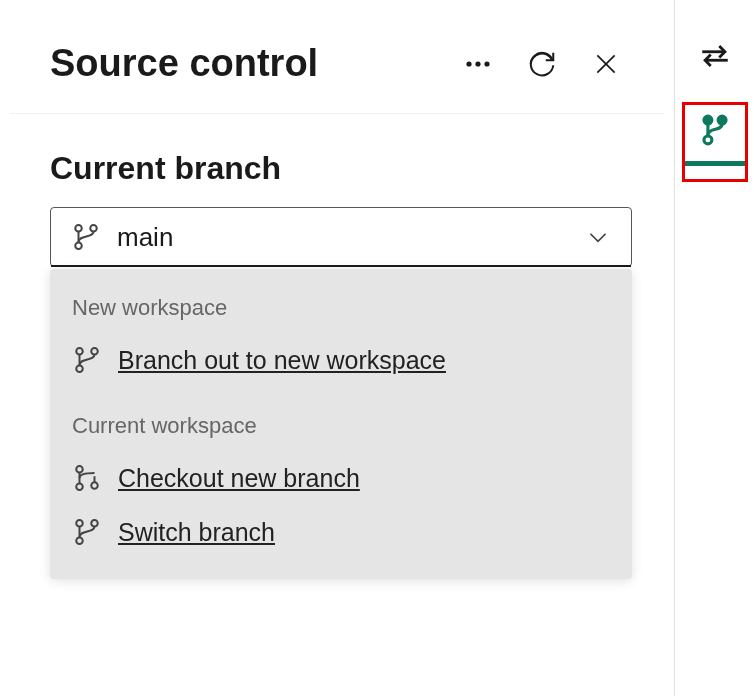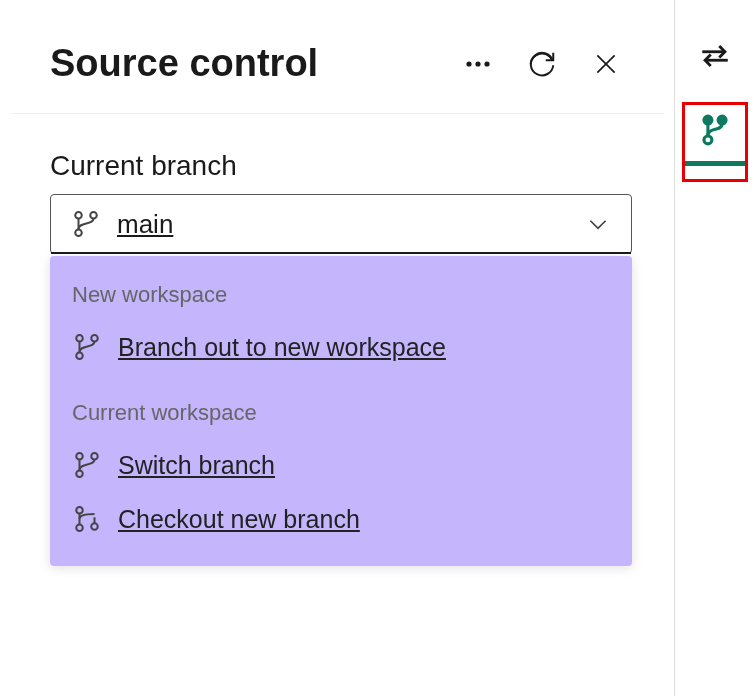--- a/index.html
+++ b/index.html
@@ -44,24 +44,24 @@
       display: flex;
       align-items: center;
       justify-content: center;
       cursor: pointer;
       color: #1a1a1a;
     }
     .content {
       padding: 36px 40px;
     }
     .section-label {
-      font-size: 28px;
-      font-weight: 400;
-      color: #1a1a1a;
-      margin-bottom: 12px;
+      font-size: 32px;
+      font-weight: 700;
+      color: #1a1a1a;
+      margin-bottom: 20px;
     }
     .dropdown {
       width: 582px;
       height: 60px;
       border: 1px solid #555;
       border-radius: 4px;
       display: flex;
       align-items: center;
       padding: 0 20px;
       gap: 16px;
@@ -74,28 +74,27 @@
       bottom: -1px;
       left: 0;
       right: 0;
       height: 2px;
       background: #1a1a1a;
     }
     .dropdown-value {
       font-size: 26px;
       color: #1a1a1a;
       flex: 1;
-      text-decoration: underline;
     }
     .dropdown-chevron {
       color: #444;
     }
     .dropdown-menu {
       width: 582px;
-      background: #c4b5fd;
+      background: #e5e5e5;
       border-radius: 4px;
       box-shadow: 0 2px 12px rgba(0,0,0,0.12);
       margin-top: 2px;
       padding: 18px 0 20px 0;
     }
     .dropdown-group-label {
       font-size: 22px;
       color: #666;
       padding: 8px 22px 12px 22px;
     }
@@ -220,37 +219,37 @@
       </div>
 
       <div class="dropdown-separator"></div>
 
       <div class="dropdown-group-label">Current workspace</div>
 
       <div class="dropdown-item">
         <svg width="30" height="30" viewBox="0 0 24 24" fill="none" stroke="#444" stroke-width="1.6">
           <circle cx="6" cy="5" r="2.6"></circle>
           <circle cx="6" cy="19" r="2.6"></circle>
-          <circle cx="18" cy="5" r="2.6"></circle>
           <path d="M6 7.6 L6 16.4"></path>
-          <path d="M18 7.6 C18 13 6 10 6 16"></path>
-        </svg>
-        <span class="dropdown-item-label">Switch branch</span>
+          <path d="M6 12 C6 8 14 8 18 8"></path>
+          <circle cx="18" cy="18" r="2.6"></circle>
+          <path d="M18 10.6 L18 15.4"></path>
+        </svg>
+        <span class="dropdown-item-label">Checkout new branch</span>
       </div>
 
       <div class="dropdown-item">
         <svg width="30" height="30" viewBox="0 0 24 24" fill="none" stroke="#444" stroke-width="1.6">
           <circle cx="6" cy="5" r="2.6"></circle>
           <circle cx="6" cy="19" r="2.6"></circle>
+          <circle cx="18" cy="5" r="2.6"></circle>
           <path d="M6 7.6 L6 16.4"></path>
-          <path d="M6 12 C6 8 14 8 18 8"></path>
-          <circle cx="18" cy="18" r="2.6"></circle>
-          <path d="M18 10.6 L18 15.4"></path>
-        </svg>
-        <span class="dropdown-item-label">Checkout new branch</span>
+          <path d="M18 7.6 C18 13 6 10 6 16"></path>
+        </svg>
+        <span class="dropdown-item-label">Switch branch</span>
       </div>
     </div>
   </div>
 </div>
 
 <div class="right-rail">
   <div class="rail-item">
     <svg width="34" height="34" viewBox="0 0 24 24" fill="none" stroke="currentColor" stroke-width="2">
       <path d="M3 9 L19 9"></path>
       <polyline points="15 5 19 9 15 13" stroke-width="2"></polyline>

